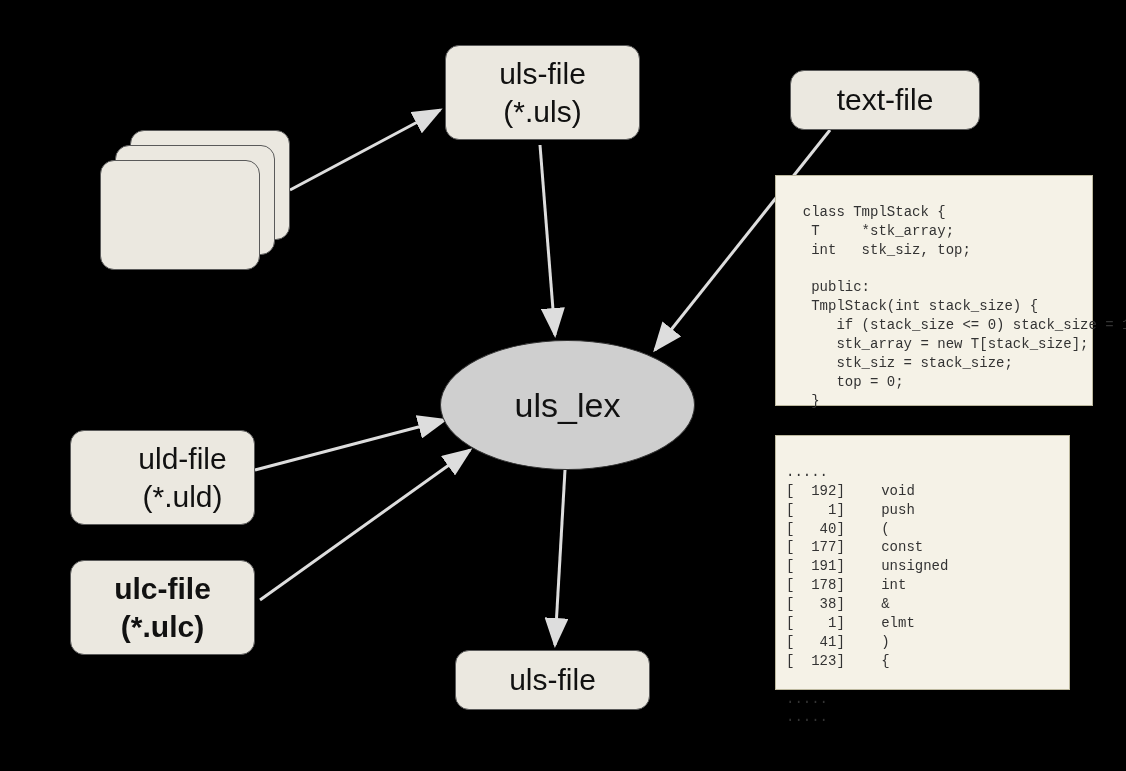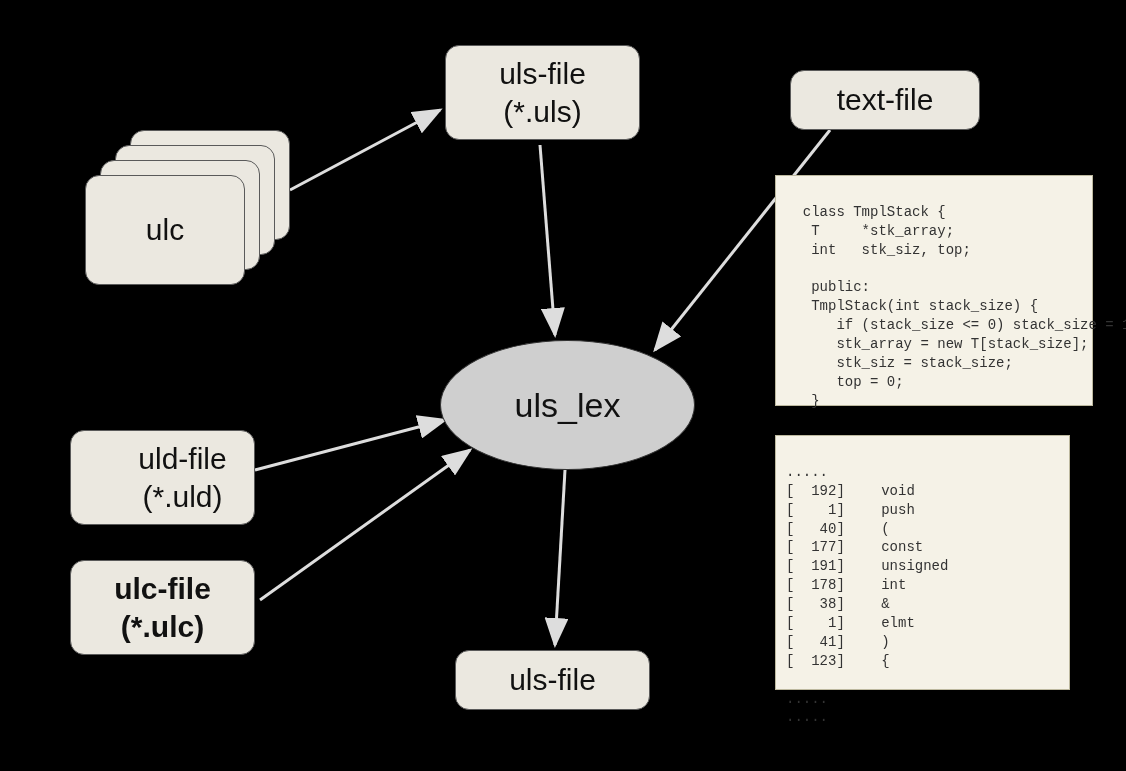--- a/index.html
+++ b/index.html
@@ -87,23 +87,20 @@
 
   <line x1="260" y1="600" x2="470" y2="450" stroke="#ddd" stroke-width="3" marker-end="url(#arrowhead)"></line>
 
   <line x1="565" y1="470" x2="555" y2="645" stroke="#ddd" stroke-width="3" marker-end="url(#arrowhead)"></line>
 </svg>
 
 <div class="card-stack" style="left:85px; top:130px; width:205px; height:155px;">
   <div class="stack-layer" style="left:45px; top:0; width:160px; height:110px;"></div>
   <div class="stack-layer" style="left:30px; top:15px; width:160px; height:110px;"></div>
   <div class="stack-layer" style="left:15px; top:30px; width:160px; height:110px;"></div>
-  <div class="card" style="left:0; top:45px; width:160px; height:110px;">
-    <span>ulc</span>
-  </div>
 </div>
 
 <div class="card" style="left:445px; top:45px; width:195px; height:95px;">
   <span>uls-file</span>
   <span>(*.uls)</span>
 </div>
 
 <div class="card" style="left:790px; top:70px; width:190px; height:60px;">
   <span>text-file</span>
 </div>

